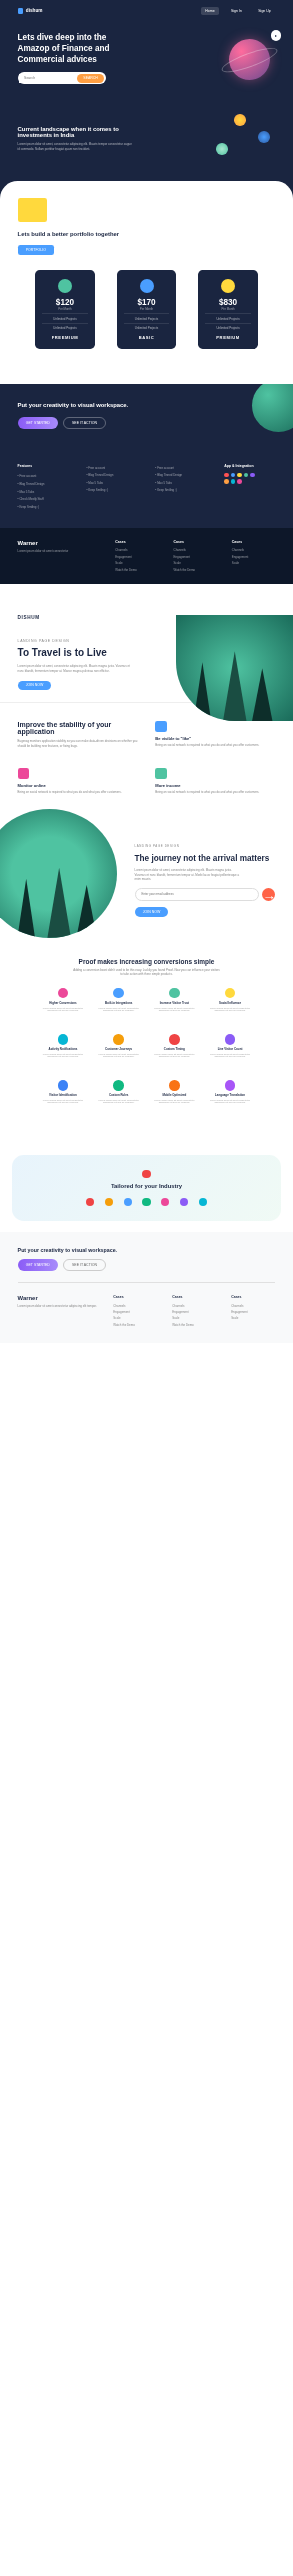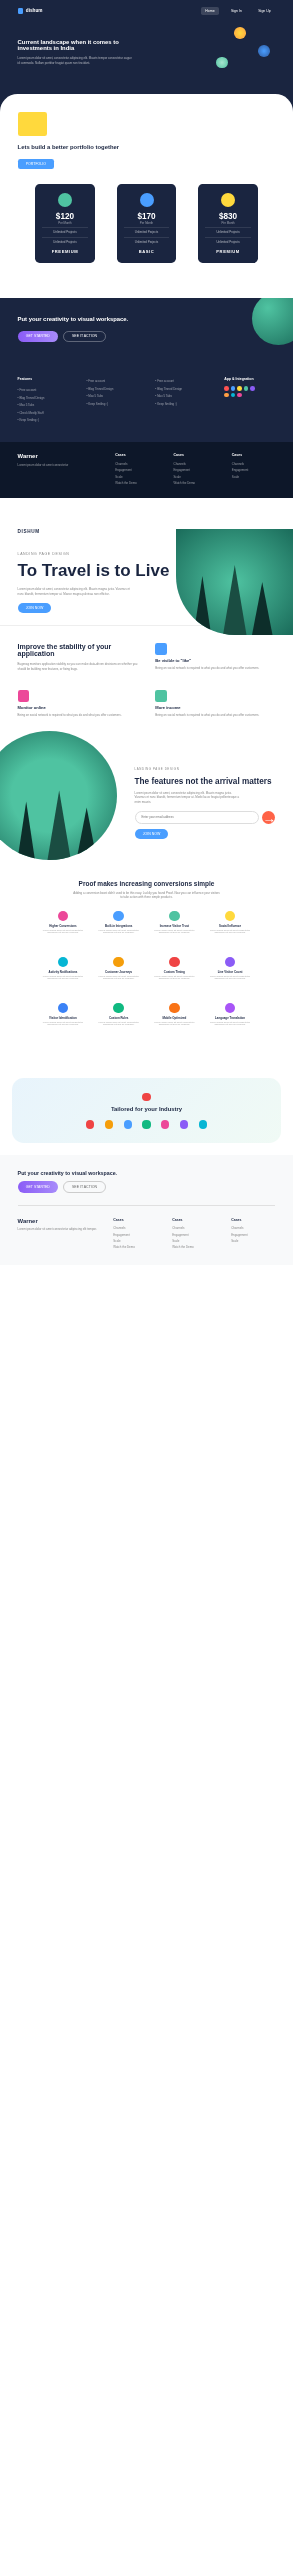--- a/index.html
+++ b/index.html
@@ -67,21 +67,21 @@
 .f-col h5{font-size:3.5px;margin-bottom:3.5px}
 .f-col li{list-style:none;padding:1.2px 0;color:rgba(255,255,255,.5)}
 
 
 .p2{background:#fff;color:#1a2540;margin-top:23.5px}
 .nav2{display:flex;justify-content:space-between;padding:7px 17.6px;align-items:center}
 .logo2{font-size:4.7px;font-weight:700;letter-spacing:0.6px}
 .nav2-links{display:flex;gap:8.2px;font-size:3.5px;color:#888}
 .hero2{padding:11.7px 17.6px;position:relative}
 .eyebrow{font-size:3.5px;color:#888;letter-spacing:0.6px;margin-bottom:4.7px}
-.hero2-title{font-size:17px;font-weight:800;margin-bottom:5.9px}
+.hero2-title{font-size:10px;font-weight:800;margin-bottom:5.9px}
 .hero2-text{font-size:2.9px;color:#888;max-width:117px;line-height:1.6;margin-bottom:7px}
 .btn-blue{background:#4a9eff;color:#fff;border:none;padding:2.9px 8.2px;border-radius:7px;font-size:3.5px}
 .forest1{position:absolute;right:0;top:-11.7px;width:117px;height:106px;background:radial-gradient(ellipse at center,#4fc3a1,#1a6b5a);border-radius:0 0 0 59px;overflow:hidden}
 .tree{position:absolute;bottom:0}
 .tree1{left:17.6px;width:17.6px;height:59px;background:#0d2e2a;clip-path:polygon(50% 0,0 100%,100% 100%)}
 .tree2{left:47px;width:23.5px;height:70px;background:#1a4d42;clip-path:polygon(50% 0,0 100%,100% 100%)}
 .tree3{left:76px;width:20.5px;height:53px;background:#0d2e2a;clip-path:polygon(50% 0,0 100%,100% 100%)}
 
 .improve{padding:17.6px;border-top:0.6px solid #eee}
 .improve-grid{display:flex;gap:17.6px}
@@ -139,20 +139,29 @@
       <div class="logo-icon"></div>
       <span>dishum</span>
     </div>
     <div class="nav-links">
       <span class="nav-link active">Home</span>
       <span class="nav-link">Sign In</span>
       <span class="nav-link">Sign Up</span>
     </div>
   </nav>
 
+  <section class="hero">
+    <h1 class="hero-title">Lets dive deep into the Amazop of Finance and Commercial advices</h1>
+    <div class="search">
+      <input placeholder="Search" style="">
+      <button class="search-btn">SEARCH</button>
+    </div>
+    <div class="planet"></div>
+    <div class="play"></div>
+  </section>
 
   <section class="section2">
     <h2 class="s2-title">Current landscape when it comes to investments in India</h2>
     <p class="s2-text">Lorem ipsum dolor sit amet, consectetur adipiscing elit. Mauris tempor consectetur augue id commodo. Nullam porttitor feugiat quam non tincidunt.</p>
     <div class="mini-planet mp1"></div>
     <div class="mini-planet mp2"></div>
     <div class="mini-planet mp3"></div>
   </section>
 
   <section class="section3">
@@ -327,21 +336,21 @@
   </section>
 
   <section class="journey">
     <div class="forest2">
       <div class="tree tree1" style="left:35px"></div>
       <div class="tree tree2" style="left:65px"></div>
       <div class="tree tree3" style="left:94px"></div>
     </div>
     <div class="journey-content">
       <p class="eyebrow">LANDING PAGE DESIGN</p>
-      <h3>The features not the arrival matters</h3>
+      <h3>The journey not the arrival matters</h3>
       <p>Lorem ipsum dolor sit amet, consectetur adipiscing elit. Mauris magna justo. Vivamus et nunc blandit, fermentum tempor at. Morbi lacus feugiat pellentesque a enim mauris.</p>
       <div class="email-form">
         <input placeholder="Enter your email address" style="">
         <button class="send-btn">→</button>
       </div>
       <button class="btn-blue" style="margin-top:5.9px">JOIN NOW</button>
     </div>
   </section>
 
   <section class="proof">

